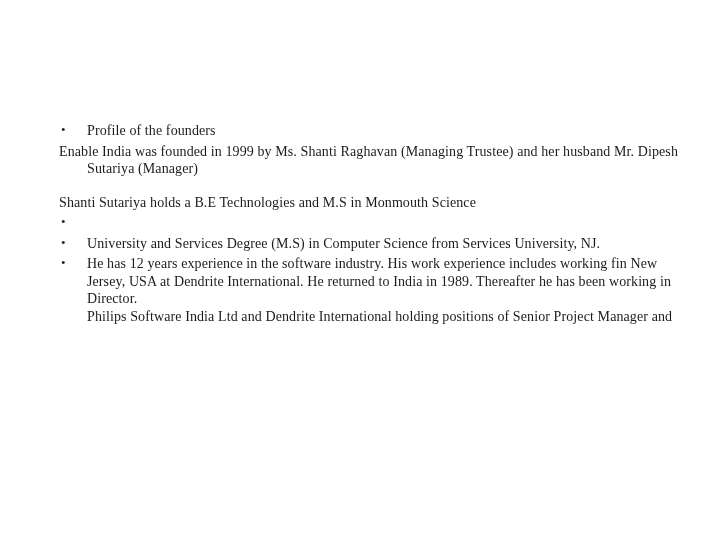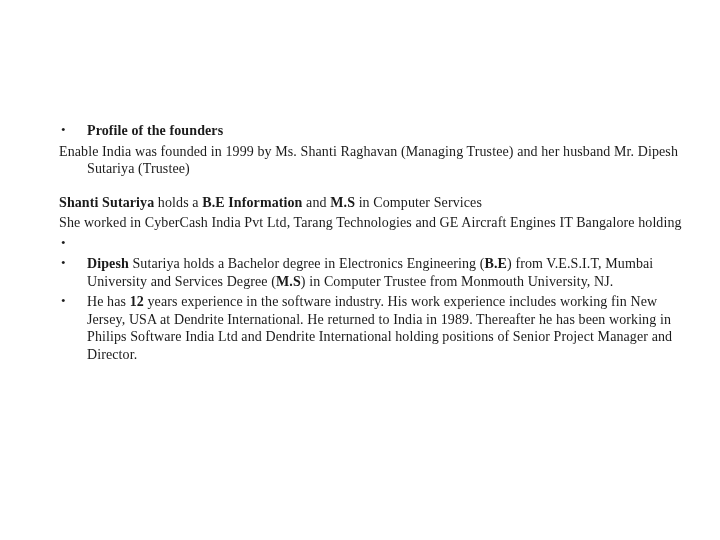--- a/index.html
+++ b/index.html
@@ -45,52 +45,50 @@
   .block .marker {
     position: absolute;
     left: 2px;
     top: -1px;
     font-size: 13px;
   }
   .line {
     white-space: pre;
     min-height: 17.5px;
   }
-  .b { font-weight: bold; }
+  .b { font-weight: normal; }
 </style>
 </head>
 <body style="background: rgb(255, 255, 255); color: rgb(27, 27, 27);">
 
 <div class="slide">
   <div class="text-area">
       <div class="block bullet">
         <span class="marker">•</span>
         <div class="line"><span class="b">Profile of the founders</span></div>
       </div>
       <div class="block plain">
         <div class="line"><span>Enable India was founded in 1999 by Ms. Shanti Raghavan (Managing Trustee) and her husband Mr. Dipesh</span></div>
-        <div class="line"><span>Sutariya (Trustee)</span></div>
+        <div class="line"><span>Sutariya (Manager)</span></div>
       </div>
       <div class="block spacer"></div>
       <div class="block plain">
-        <div class="line"><span class="b">Shanti Sutariya</span><span> holds a </span><span class="b">B.E Information</span><span> and </span><span class="b">M.S</span><span> in Computer Services</span></div>
+        <div class="line"><span class="b">Shanti Sutariya</span><span> holds a </span><span class="b">B.E Technologies</span><span> and </span><span class="b">M.S</span><span> in Monmouth Science</span></div>
       </div>
       <div class="block plain">
-        <div class="line"><span>She worked in CyberCash India Pvt Ltd, Tarang Technologies and GE Aircraft Engines IT Bangalore holding</span></div>
       </div>
       <div class="block bullet">
         <span class="marker">•</span>
         <div class="line"><span></span></div>
       </div>
       <div class="block bullet">
         <span class="marker">•</span>
-        <div class="line"><span class="b">Dipesh</span><span> Sutariya holds a Bachelor degree in Electronics Engineering (</span><span class="b">B.E</span><span>) from V.E.S.I.T, Mumbai</span></div>
-        <div class="line"><span>University and Services Degree (</span><span class="b">M.S</span><span>) in Computer Trustee from Monmouth University, NJ.</span></div>
+        <div class="line"><span>University and Services Degree (</span><span class="b">M.S</span><span>) in Computer Science from Services University, NJ.</span></div>
       </div>
       <div class="block bullet">
         <span class="marker">•</span>
         <div class="line"><span>He has </span><span class="b">12</span><span> years experience in the software industry. His work experience includes working fin New</span></div>
         <div class="line"><span>Jersey, USA at Dendrite International. He returned to India in 1989. Thereafter he has been working in</span></div>
+        <div class="line"><span>Director.</span></div>
         <div class="line"><span>Philips Software India Ltd and Dendrite International holding positions of Senior Project Manager and</span></div>
-        <div class="line"><span>Director.</span></div>
       </div>
     </div>
 </div>
 
 </body></html>

